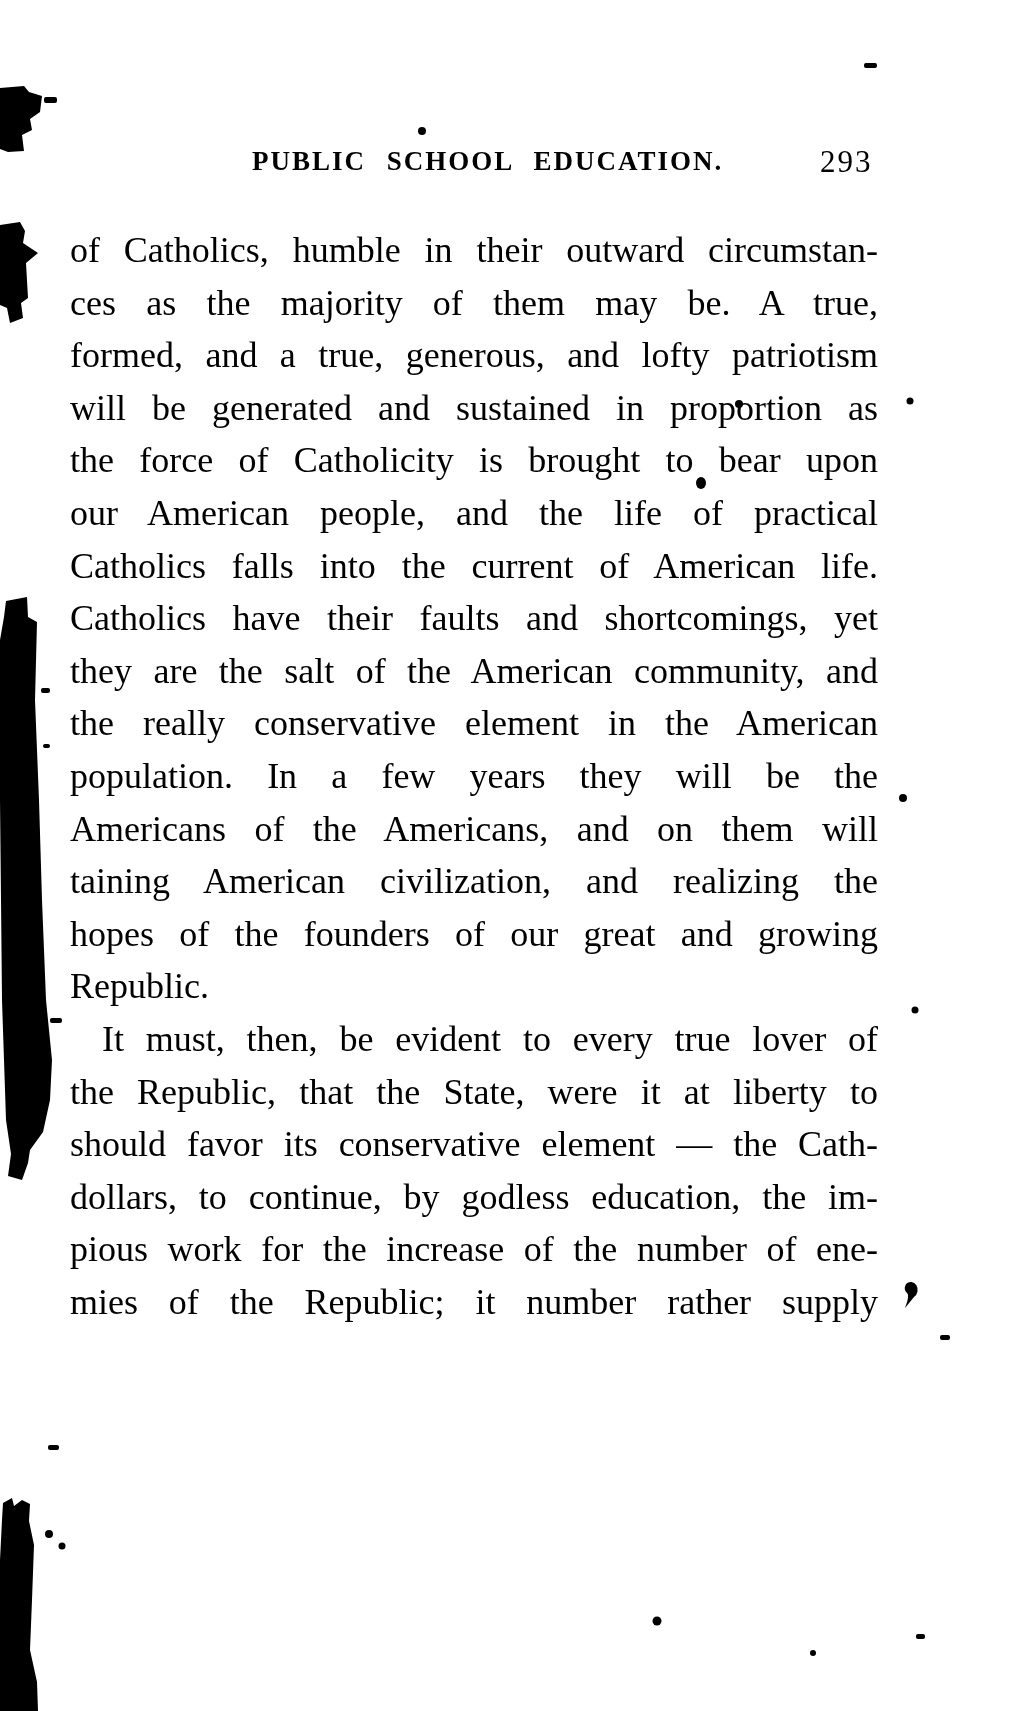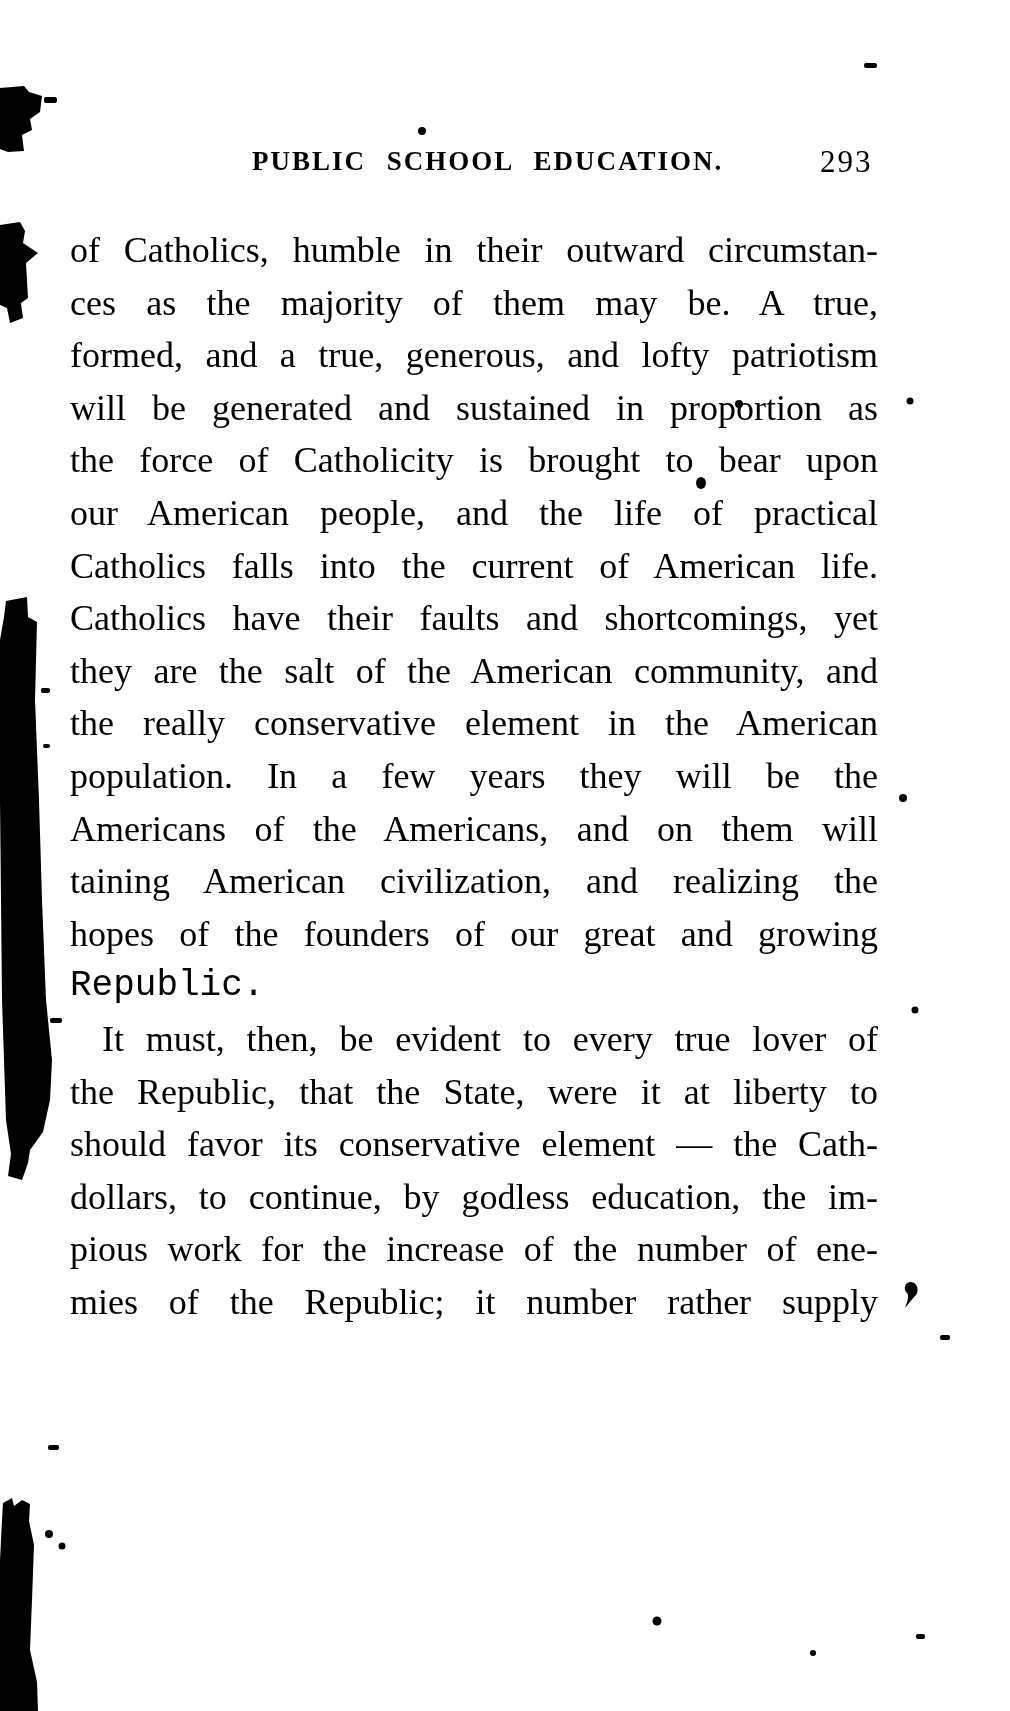--- a/index.html
+++ b/index.html
@@ -42,21 +42,20 @@
     line-height: 52.6px;
     text-align: justify;
     text-align-last: justify;
     text-justify: inter-word;
     white-space: nowrap;
     overflow: visible;
   }
   .line.short {
     text-align: left;
     text-align-last: left;
-    font-family: Liberation Mono, monospace;
   }
   .line.indent { text-indent: 32px; }
 
   
   .artifacts {
     position: absolute; inset: 0;
     width: 1010px; height: 1711px;
     pointer-events: none;
   }
 </style>

